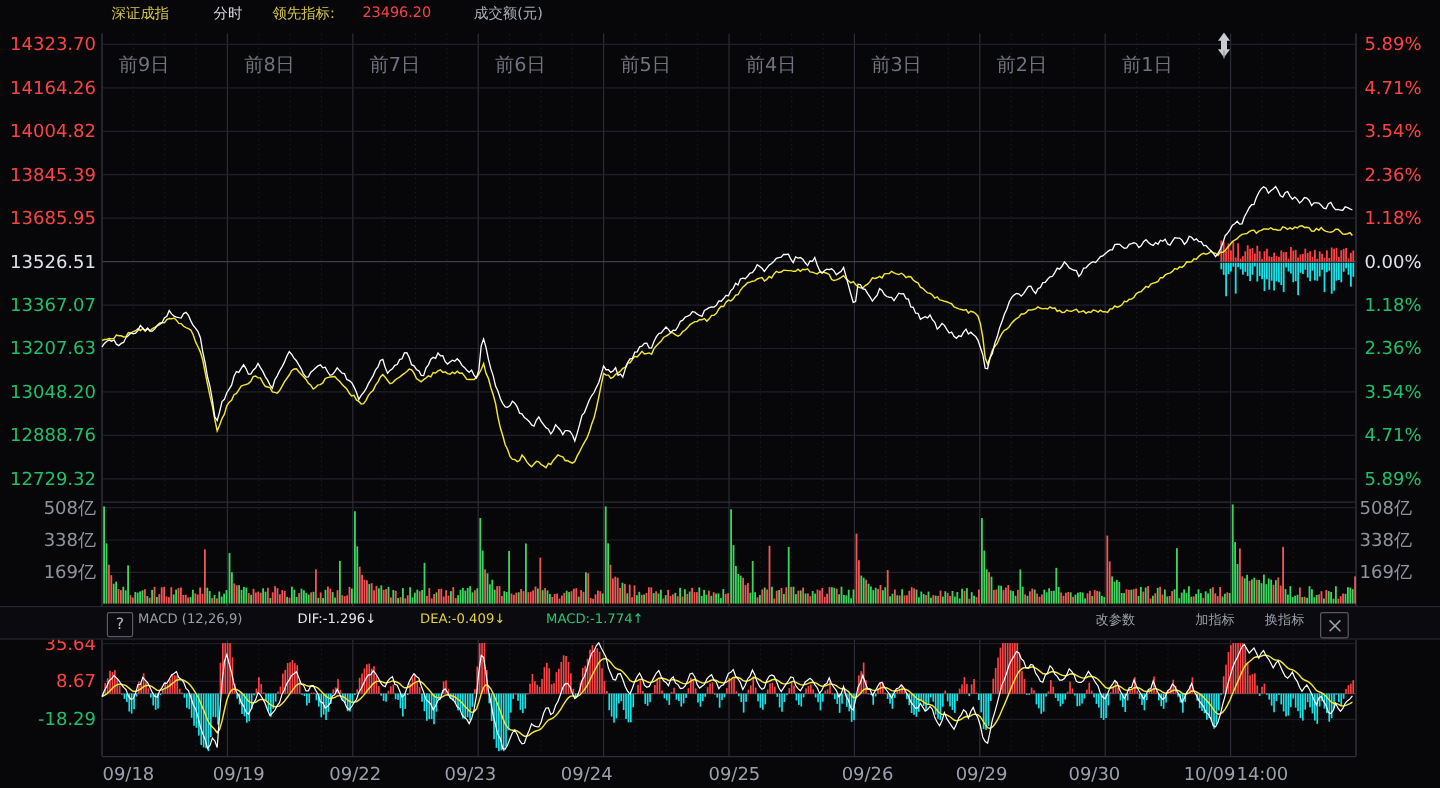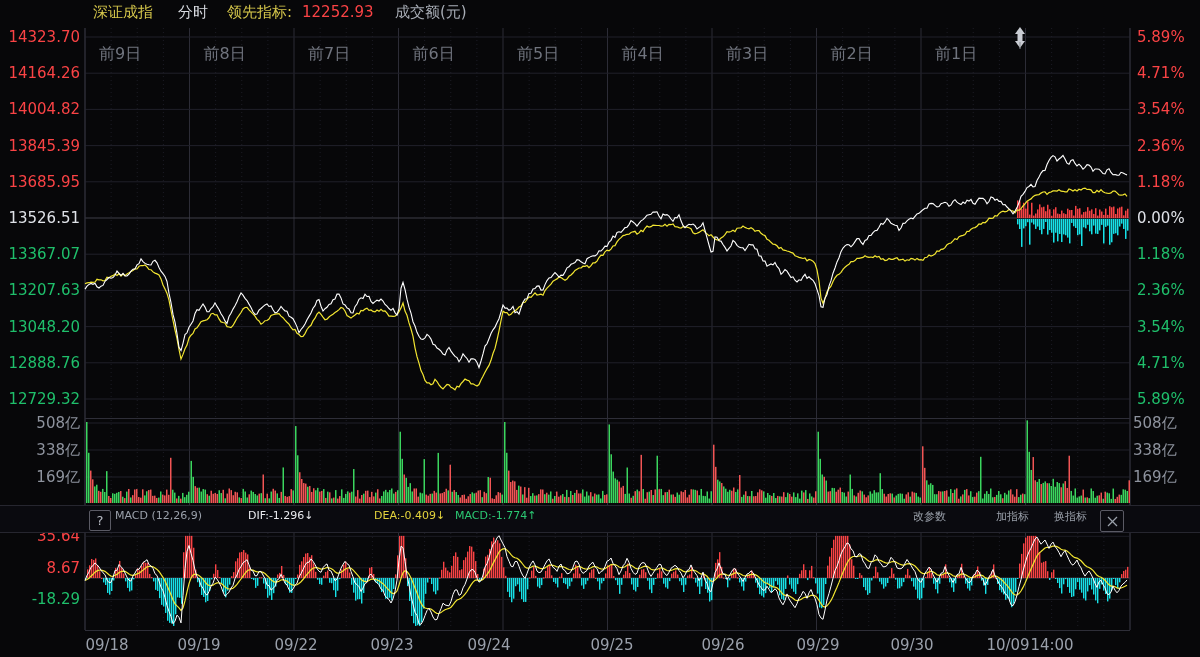--- a/index.html
+++ b/index.html
@@ -1,48 +1,48 @@
 <!DOCTYPE html>
 <html><head>
 <meta charset="utf-8">
 <style>
   html,body{margin:0;padding:0;background:#000;}
   .app{position:relative;width:1200px;height:657px;background:#070709;overflow:hidden;
        font-family:"DejaVu Sans","Liberation Sans",sans-serif;}
-  .hdr-item{position:absolute;top:3px;font-size:15px;white-space:nowrap;}
+  .hdr-item{position:absolute;top:3px;font-size:12px;white-space:nowrap;}
   .c-title{color:#d6c74b;}
   .c-mode{color:#d9dce2;text-align:center;}
   .c-lead{color:#d6c74b;}
   .c-leadval{color:#fa4345;}
   .c-turn{color:#a8adb6;}
   svg text{font-family:"DejaVu Sans","Liberation Sans",sans-serif;}
   .toolbar{position:absolute;left:0;top:505px;width:1200px;height:28px;background:#0a0a0f;
            border-top:1px solid #26262f;border-bottom:1px solid #26262f;box-sizing:border-box;}
   .tb{position:absolute;top:3px;font-size:11px;white-space:nowrap;}
   .help-box{position:absolute;left:89px;top:4px;width:20px;height:19px;border:1px solid #5a5a64;
             border-radius:2px;color:#b8bcc4;font-size:13px;text-align:center;line-height:19px;cursor:pointer;}
   .close-box{position:absolute;left:1100px;top:4px;width:22px;height:20px;border:1px solid #5a5a64;
              border-radius:2px;cursor:pointer;display:flex;align-items:center;justify-content:center;}
   .c-gray{color:#9aa0aa;}
   .c-dif{color:#e9eaee;}
-  .c-dea{color:#e3d33c;margin-left:24px;}
+  .c-dea{color:#e3d33c;}
   .c-macd{color:#2bc873;}
   .btn{cursor:pointer;margin-left:16px;}
   .scroll-handle{position:absolute;left:1011px;top:27px;width:18px;height:22px;cursor:ns-resize;}
 </style>
 </head>
 <body>
 
 <div class="app">
 
   <div>
     <span class="hdr-item c-title" style="left:93px">深证成指</span>
     <span class="hdr-item c-mode" style="left:178px">分时</span>
     <span class="hdr-item c-lead" style="left:227px">领先指标:</span>
-    <span class="hdr-item c-leadval" style="left:302px">12252.93</span>
+    <span class="hdr-item c-leadval" style="left:302px">23496.20</span>
     <span class="hdr-item c-turn" style="left:395px">成交额(元)</span>
   </div>
 
   <svg id="chart-svg" width="1200" height="657" style="position:absolute;left:0;top:0">
       <rect x="85" y="28" width="1045" height="379" fill="transparent"></rect>
       <rect x="85" y="420" width="1045" height="83" fill="transparent"></rect>
       <rect x="85" y="533" width="1045" height="95" fill="transparent"></rect>
       <line x1="85" y1="28" x2="85" y2="505" stroke="#2c2c36" stroke-width="1"></line>
       <line x1="85" y1="533" x2="85" y2="630" stroke="#2c2c36" stroke-width="1"></line>
       <line x1="111.125" y1="28" x2="111.125" y2="418" stroke="#1c1c25" stroke-dasharray="1,3"></line>

